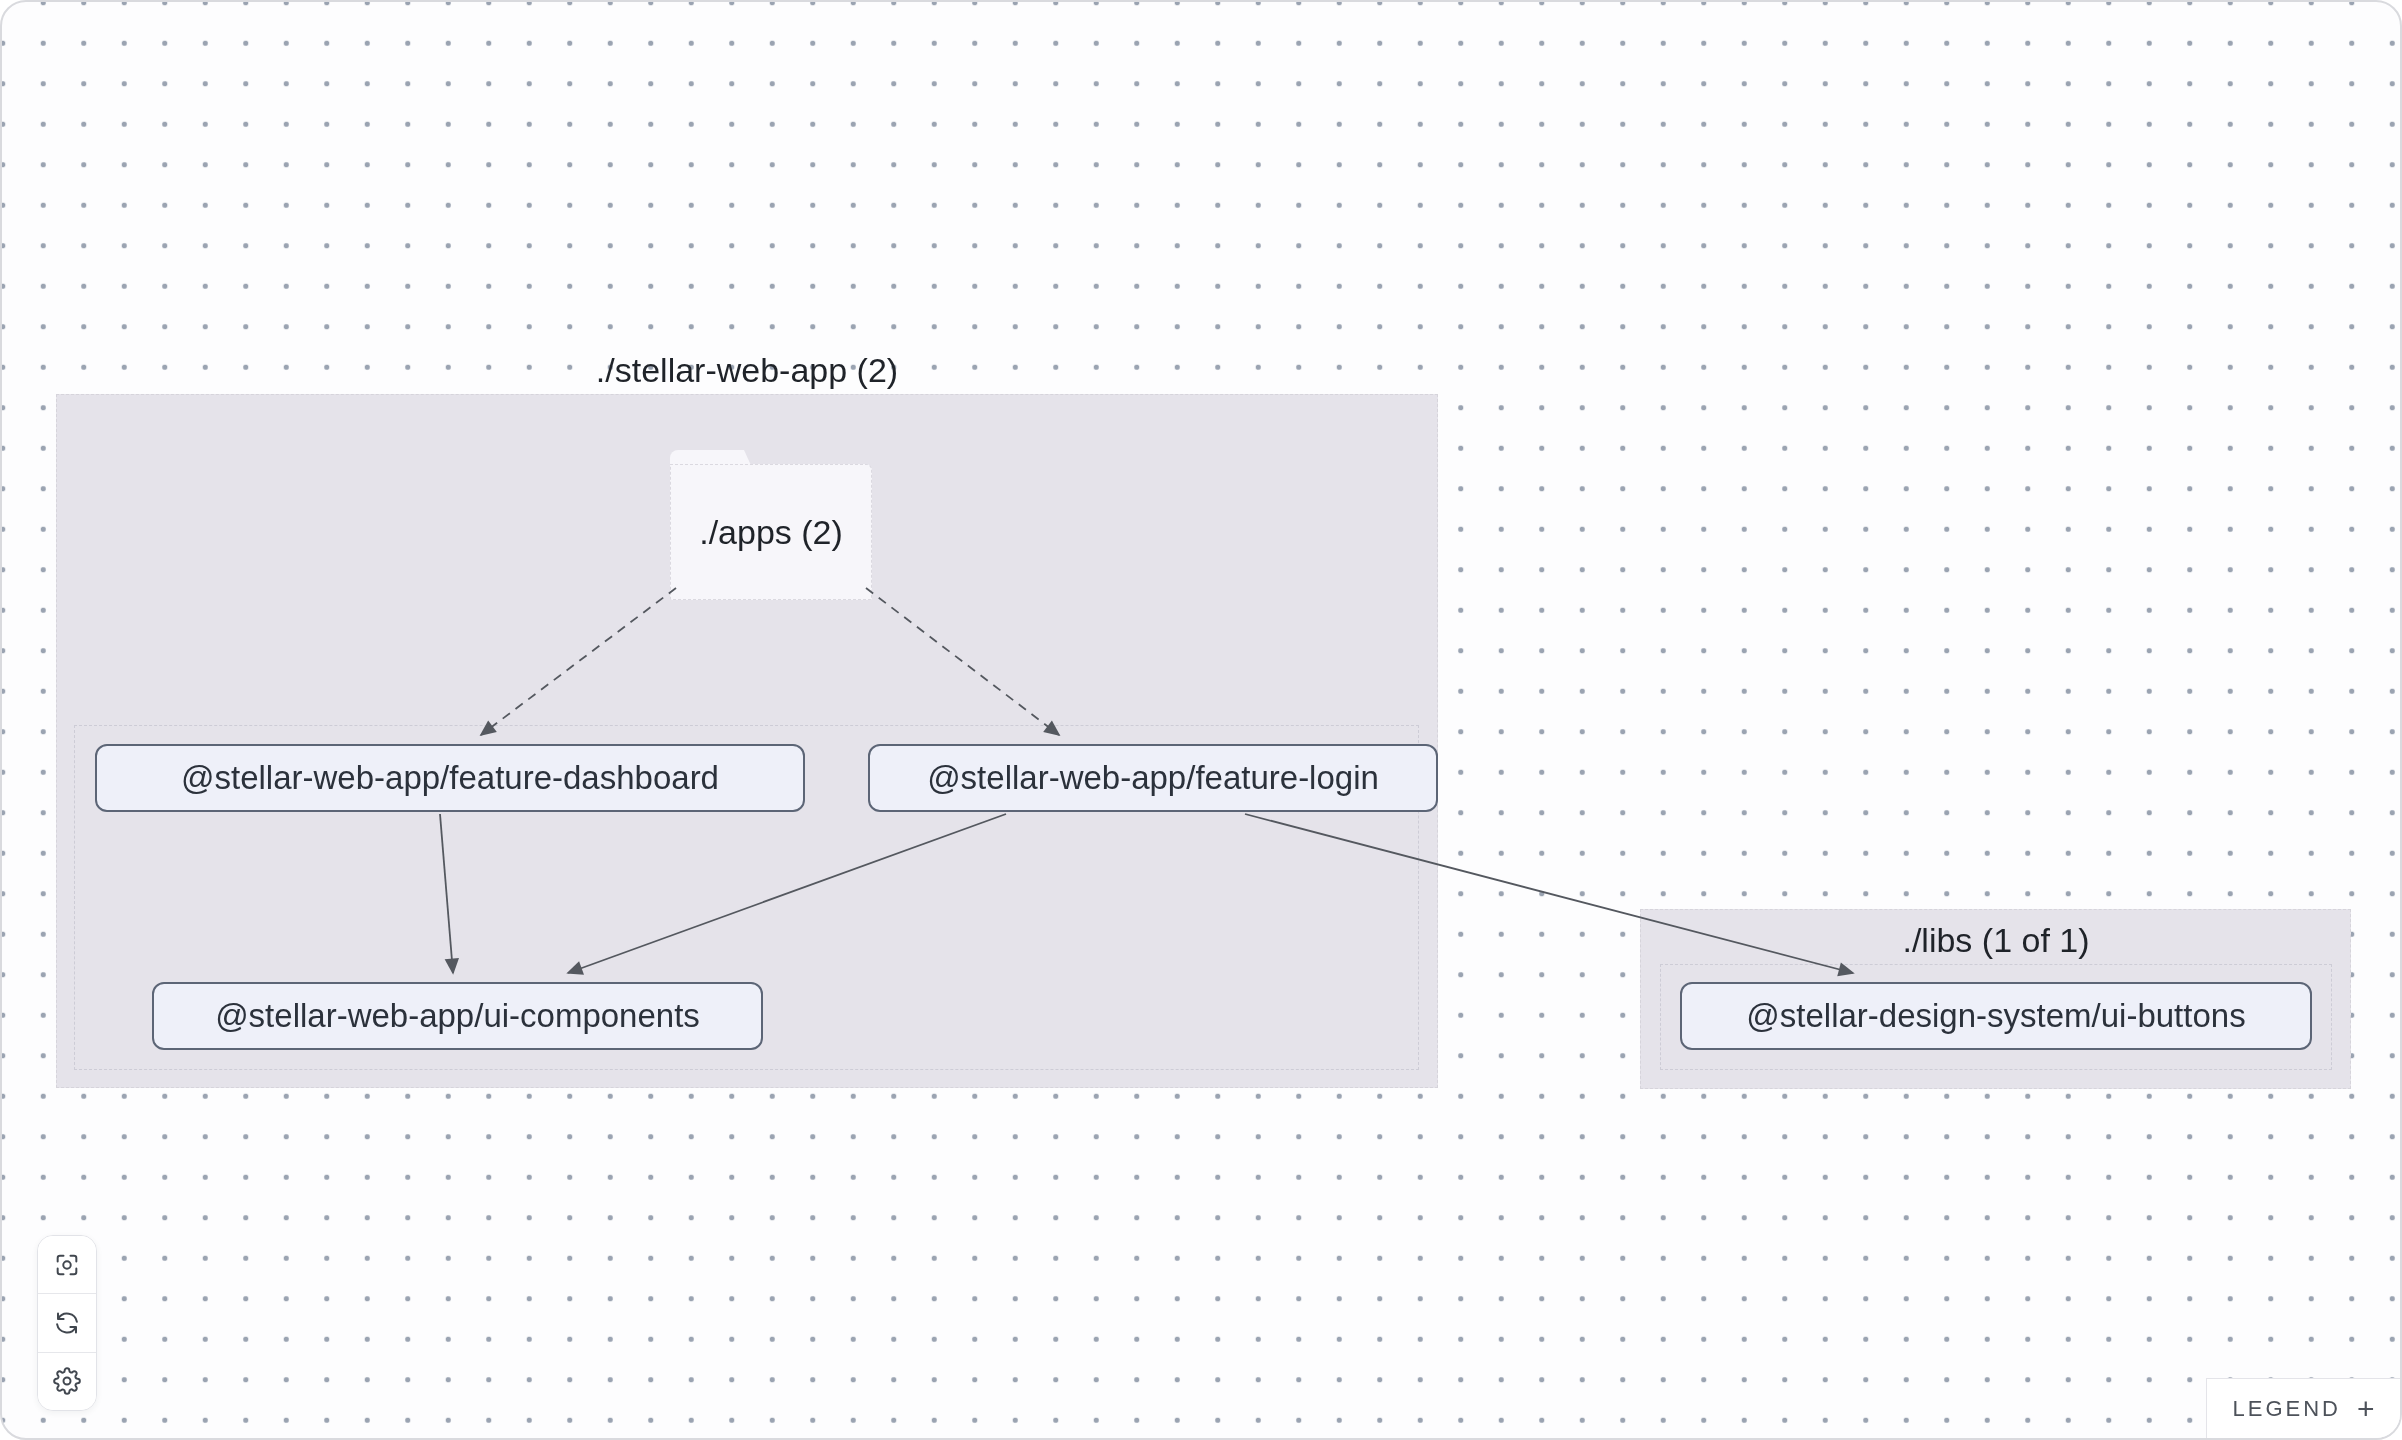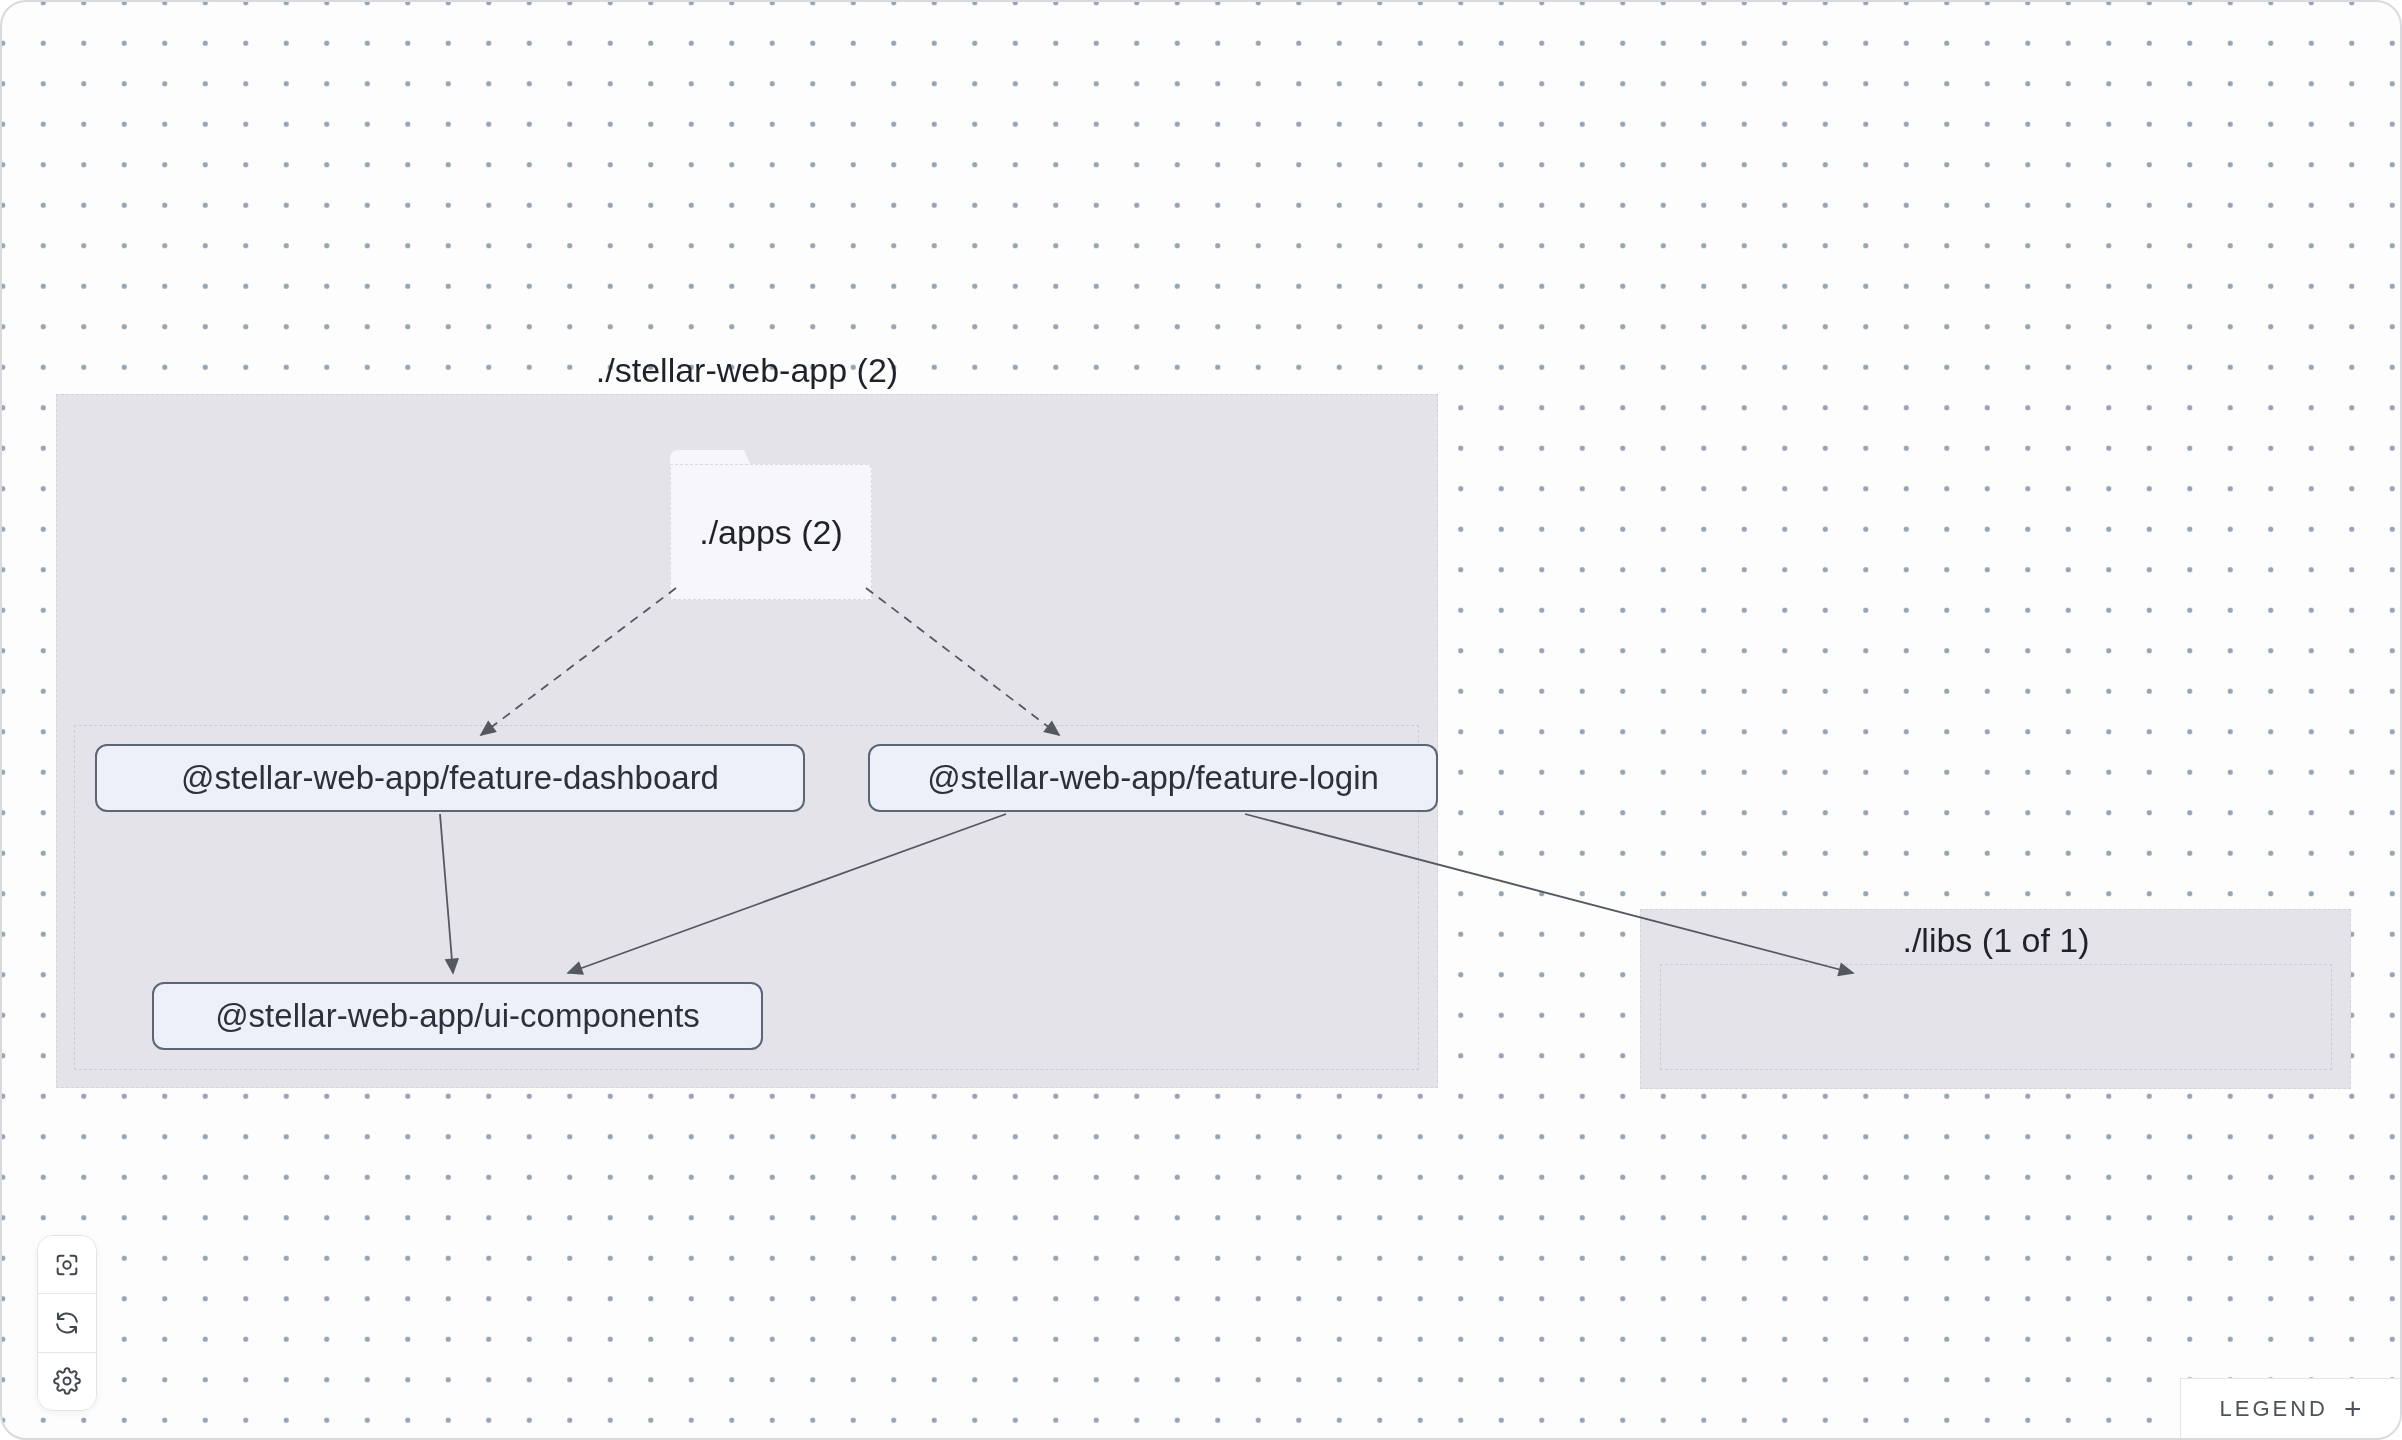--- a/index.html
+++ b/index.html
@@ -68,21 +68,21 @@
   }
   .tool-btn{
     flex:1;display:flex;align-items:center;justify-content:center;
     background:#ffffff;border:none;padding:0;cursor:pointer;color:#41474f;
   }
   .tool-btn + .tool-btn{border-top:1px solid #e6e7eb;}
   .tool-btn svg{width:28px;height:28px;stroke:#41474f;fill:none;stroke-width:1.7;
     stroke-linecap:round;stroke-linejoin:round;}
   
   #legend{
-    position:absolute;right:0;bottom:0;width:220px;height:60px;
+    position:absolute;right:0;bottom:0;width:194px;height:60px;
     background:#ffffff;border:1px solid #e4e4e9;border-right:none;border-bottom:none;
     display:flex;align-items:center;justify-content:center;gap:16px;
     cursor:pointer;box-sizing:border-box;
   }
   #legend .legend-text{
     font-size:22px;letter-spacing:3px;color:#4d525a;
   }
   #legend .legend-plus{
     font-size:30px;font-weight:300;color:#4d525a;line-height:1;
   }
@@ -112,20 +112,21 @@
 
 
   <div class="group" style="left:1638px;top:907px;width:711px;height:180px;"></div>
 
   <div class="subgroup" style="left:1658px;top:962px;width:672px;height:106px;"></div>
 
   <div class="subgroup-label" style="left:1658px;top:916px;width:672px;">
     <span>./libs (1 of 1)</span>
   </div>
 
+  <div class="node" style="left:1678px;top:980px;width:632px;height:68px;">@stellar-design-system/ui-buttons</div>
 
   <svg id="edges" width="2402" height="1440" viewBox="0 0 2402 1440">
     <defs>
       <marker id="arrowhead" orient="auto" markerWidth="12" markerHeight="12" refX="9" refY="5">
         <path d="M1 1 L10 5 L1 9 Z" fill="#54585f"></path>
       </marker>
     </defs>
   <line x1="674" y1="586" x2="479" y2="733" stroke="#54585f" stroke-width="1.8" stroke-dasharray="9 7" marker-end="url(#arrowhead)"></line>
       <line x1="864" y1="586" x2="1057" y2="733" stroke="#54585f" stroke-width="1.8" stroke-dasharray="9 7" marker-end="url(#arrowhead)"></line>
       <line x1="438" y1="812" x2="451" y2="971" stroke="#54585f" stroke-width="1.8" marker-end="url(#arrowhead)"></line>

